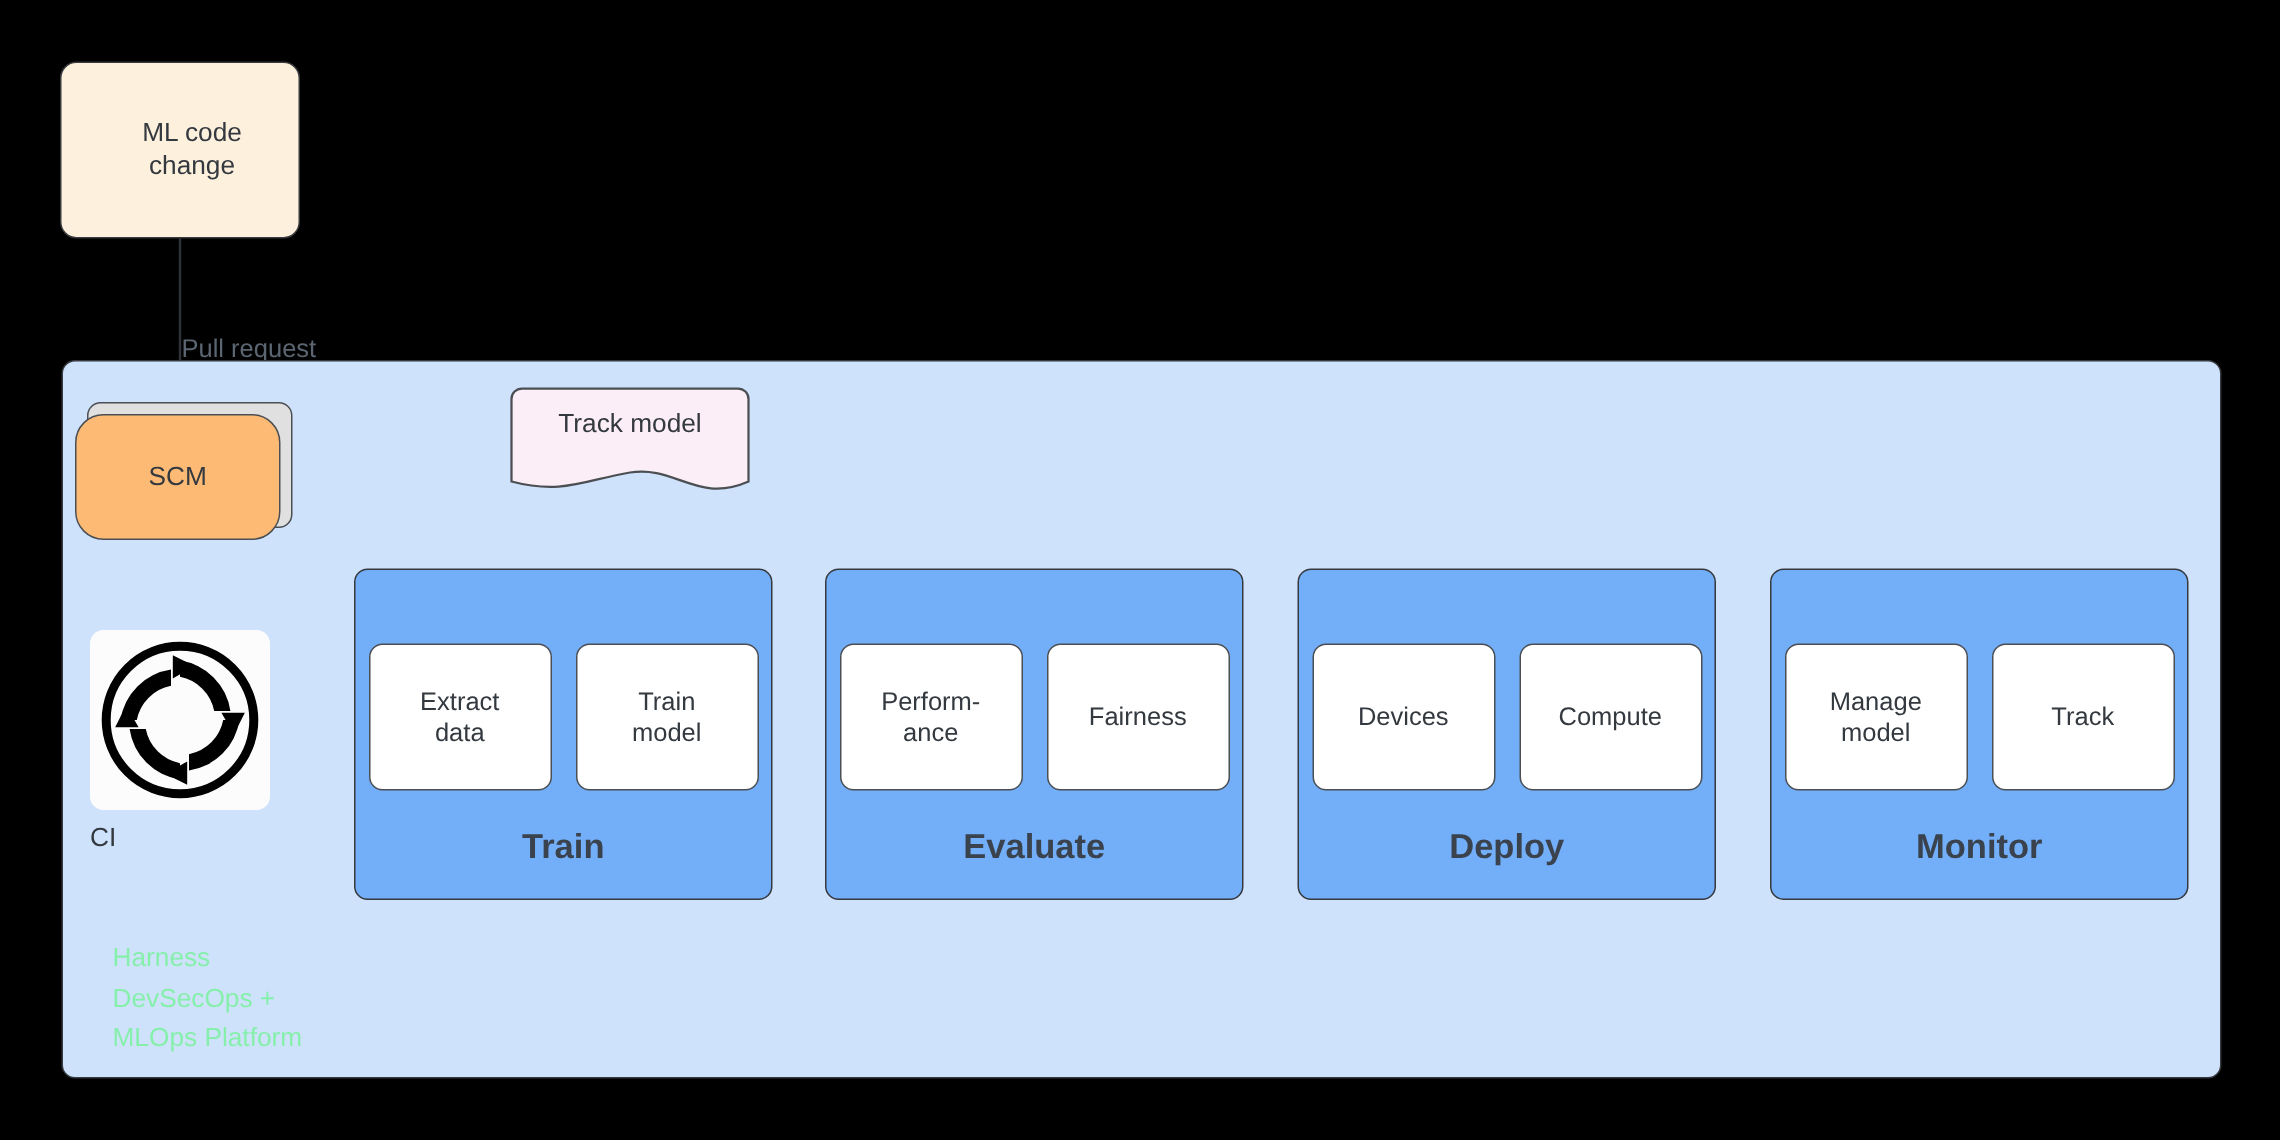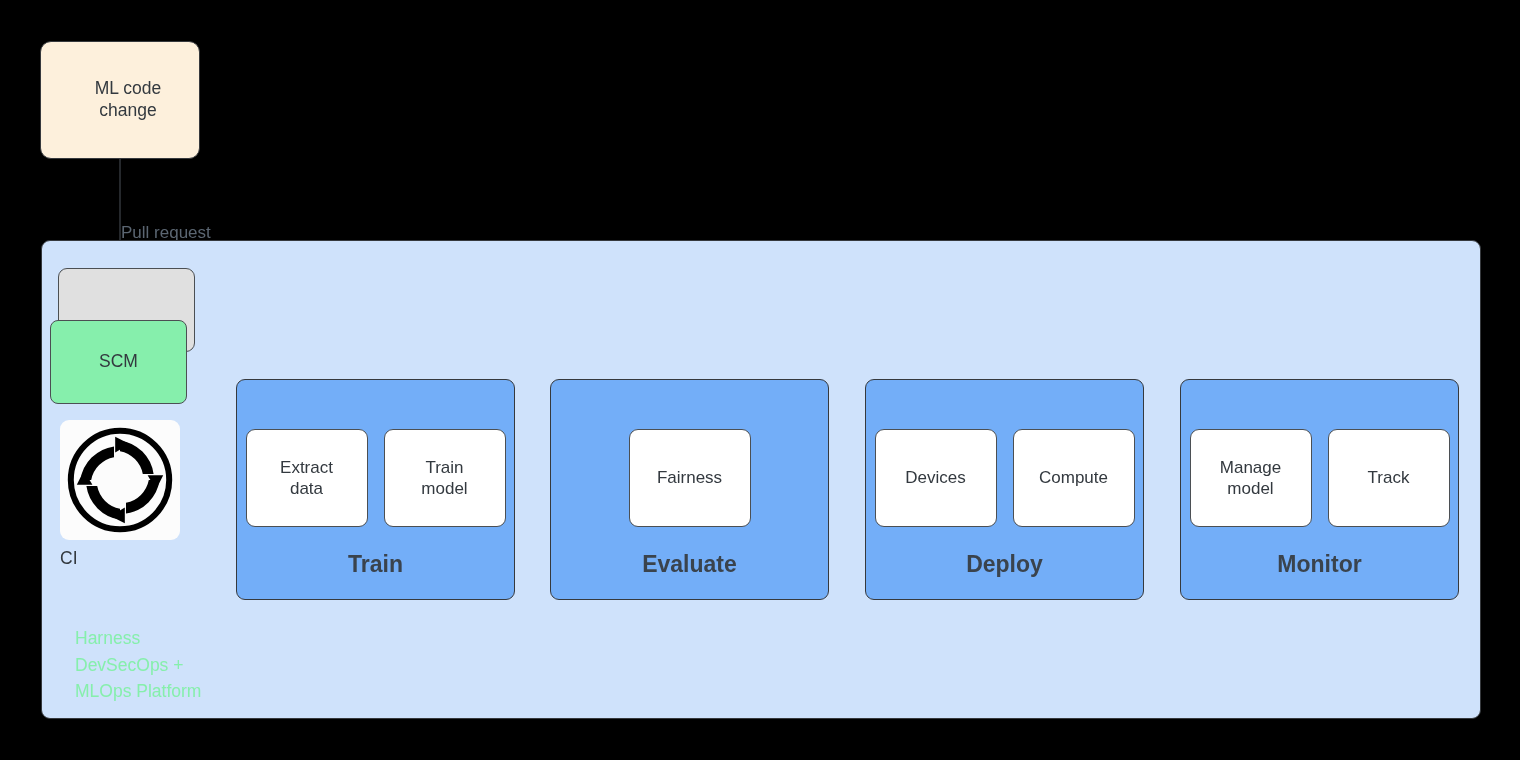--- a/index.html
+++ b/index.html
@@ -65,26 +65,25 @@
   
   #scm-stack { left: 50px; top: 268px; width: 145px; height: 92px; }
   #scm-stack .scm-back {
     left: 8px; top: 0; width: 137px; height: 84px;
     background: #e0e0e0;
     border: 1.5px solid #4b4f53;
     border-radius: 9px;
   }
   #scm-stack .scm-front {
     left: 0; top: 8px; width: 137px; height: 84px;
-    background: #86efac;
+    background: #fdba74;
     border: 1.5px solid #4b4f53;
-    border-radius: 8px;
-    color: #33393f;
-    font-size: 17.5px;
-    margin-top: 44px;
+    border-radius: 19px;
+    color: #33393f;
+    font-size: 17.5px;
   }
 
   
   #ci-tile {
     left: 60px; top: 420px; width: 120px; height: 120px;
     background: #fcfcfc;
     border-radius: 9px;
   }
   #ci-label {
     left: 60px; top: 548px; width: 120px;
@@ -227,33 +226,49 @@
                  A 33 33 0 0 1 45 22
                  L 45 31
                  A 24 24 0 0 0 26 50
                  Z"></path>
         <path d="M 14 54 L 20 42 L 27 54 Z"></path>
       </g>
     </svg>
   </div>
   <div class="abs" id="ci-label">CI</div>
 
+  <div class="abs" id="track-model">
+    <svg class="doc-svg" viewBox="0 0 160 75" width="160" height="75">
+      <path d="M 8 1
+               L 152 1
+               A 7 7 0 0 1 159 8
+               L 159 63
+               C 125 78 110 52 80 57
+               C 50 62 35 72 1 63
+               L 1 8
+               A 7 7 0 0 1 8 1
+               Z" fill="#fceef7" stroke="#4b4f53" stroke-width="1.5"></path>
+    </svg>
+    <div class="doc-label">Track model</div>
+  </div>
 
   <div class="abs stage" id="stage-train">
     <div class="stage-subs">
       <div class="substep">Extract
 data</div>
       <div class="substep">Train
 model</div>
     </div>
     <div class="stage-title">Train</div>
   </div>
 
   <div class="abs stage" id="stage-evaluate">
     <div class="stage-subs">
+      <div class="substep">Perform-
+ance</div>
       <div class="substep">Fairness</div>
     </div>
     <div class="stage-title">Evaluate</div>
   </div>
 
   <div class="abs stage" id="stage-deploy">
     <div class="stage-subs">
       <div class="substep">Devices</div>
       <div class="substep">Compute</div>
     </div>

